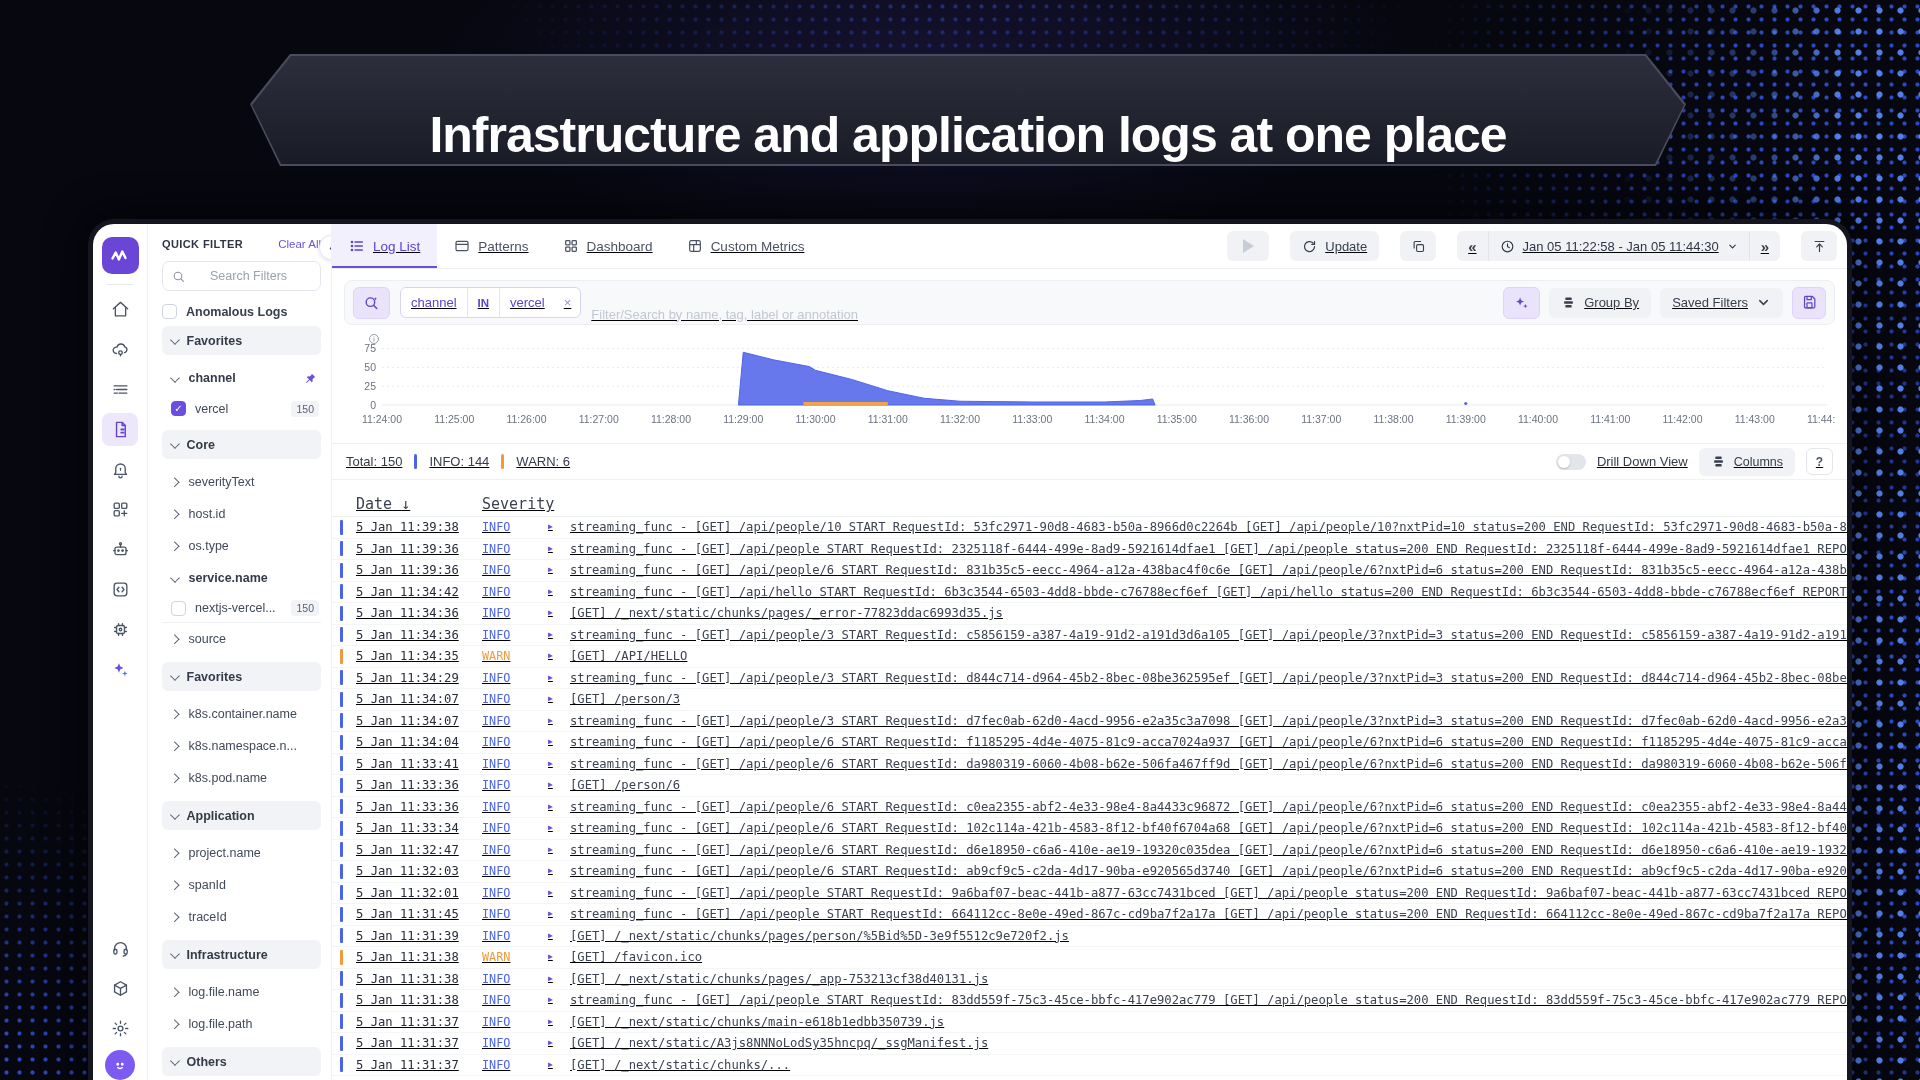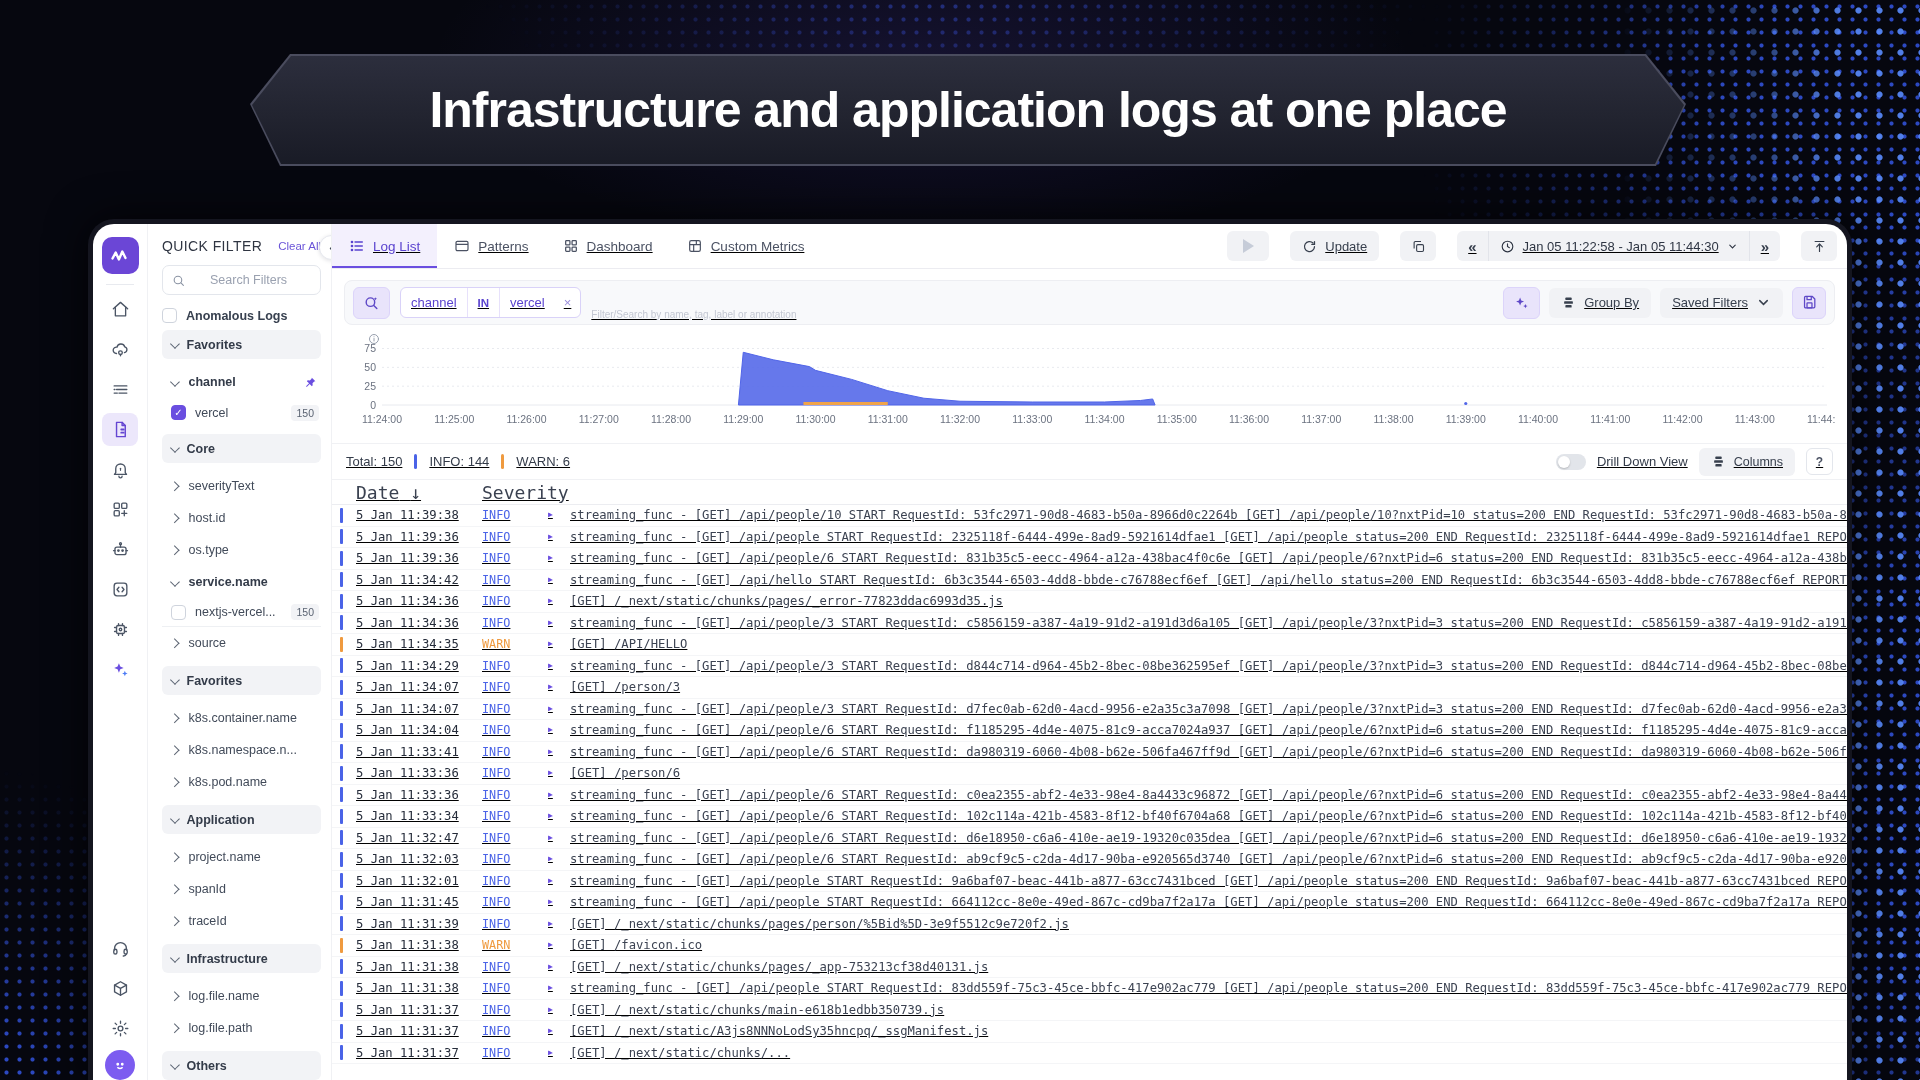--- a/index.html
+++ b/index.html
@@ -31,21 +31,21 @@
     background: radial-gradient(700px 260px at 48% 6%, rgba(90,70,200,.18), transparent 70%);
   }
 
   
   .banner { position:absolute; left:250px; top:54px; width:1436px; height:112px;
     clip-path:polygon(40px 0, calc(100% - 40px) 0, 100% 50px, calc(100% - 30px) 100%, 30px 100%, 0 50px);
     background:#4a4c5e; }
   .banner-inner { position:absolute; inset:2px;
     clip-path:polygon(39px 0, calc(100% - 39px) 0, 100% 49px, calc(100% - 29px) 100%, 29px 100%, 0 49px);
     background:linear-gradient(180deg,#2c2e3d 0%, #222430 55%, #191b26 100%);
-    display:flex; align-items:center; justify-content:center; }
+    display:flex; align-items:flex-end; justify-content:center; }
   .banner-title { color:#fff; font-size:50px; font-weight:700; letter-spacing:-1px; }
 
   
   .window { position:absolute; left:88px; top:219px; width:1764px; height:861px;
     background:#14151f; border-radius:26px 26px 0 0; padding:5px 5px 0 5px; box-shadow:0 0 40px rgba(0,0,0,.7); }
   .app { width:100%; height:100%; background:#fff; border-radius:21px 21px 0 0; display:flex; overflow:hidden; }
 
   
   .rail { width:55px; border-right:1px solid #f0f1f4; display:flex; flex-direction:column; align-items:center; padding-top:13px; flex:none; }
   .logo { width:37px; height:37px; border-radius:10px; background:#6b46d6; display:flex; align-items:center; justify-content:center; }
@@ -53,21 +53,21 @@
   .rail-icon { width:36px; height:33px; margin:3.5px 0; border-radius:8px; display:flex; align-items:center; justify-content:center; color:#4b5565; }
   .rail-icon svg { width:19px; height:19px; }
   .rail-icon.active { background:#ece7fb; color:#6445d2; }
   .rail-icon.accent { color:#6a4ee0; }
   .rail-spacer { flex:1; }
   .avatar { width:30px; height:30px; border-radius:50%; background:#7c5cf0; display:flex; align-items:center; justify-content:center; margin:2px 0 0; }
 
   
   .filters { width:184px; border-right:1px solid #f0f1f4; padding:14px 10px 0 14px; position:relative; flex:none; overflow:hidden; }
   .qf-head { display:flex; align-items:center; justify-content:space-between; }
-  .qf-title { font-size:14px; font-weight:400; letter-spacing:.4px; color:#2f3542; }
+  .qf-title { font-size:11px; font-weight:700; letter-spacing:.4px; color:#2f3542; }
   .qf-clear { font-size:11.5px; color:#6a54d8; cursor:pointer; }
   .collapse-btn { position:absolute; right:-13px; top:11px; width:25px; height:25px; border-radius:50%; background:#fff;
     border:1px solid #e6e8ee; box-shadow:0 1px 4px rgba(20,20,40,.12); display:flex; align-items:center; justify-content:center;
     color:#3c4454; font-size:13px; z-index:6; }
   .qf-search { margin-top:11px; height:30px; border:1px solid #e3e6ec; border-radius:7px; display:flex; align-items:center; gap:25px; padding:0 9px; }
   .qf-search svg { width:13px; height:13px; color:#8a93a3; flex:none; }
   .qf-search input { border:none; outline:none; width:100%; font-size:12.5px; color:#3c4454; font-family:"Liberation Sans",sans-serif; }
   .qf-search input::placeholder { color:#9aa1b0; }
   .qf-anom { display:flex; align-items:center; gap:9px; margin:13px 0 6px; font-size:12.5px; color:#37404f; font-weight:600; }
   .cb { width:15px; height:15px; border-radius:4px; border:1.5px solid #cfd4dd; background:#fff; flex:none; display:flex; align-items:center; justify-content:center; }
@@ -103,41 +103,41 @@
 
   
   .filter-row { margin:11px 12px 0; height:45px; background:#f8f9fb; border:1px solid #edeef2; border-radius:8px; display:flex; align-items:center; gap:10px; padding:0 8px; flex:none; }
   .purple-box { width:37px; height:32px; background:#e9e4fb; border:1px solid #dcd4fa; border-radius:6px; display:flex; align-items:center; justify-content:center; color:#5e48c7; flex:none; }
   .purple-box svg { width:17px; height:17px; }
   .chip { height:31px; background:#fff; border:1px solid #d9d2f8; border-radius:6px; display:flex; align-items:center; font-size:13px; color:#5a43cf; flex:none; }
   .chip .seg { padding:0 10px; display:flex; align-items:center; height:100%; }
   .chip .seg + .seg { border-left:1px solid #e7e1fb; }
   .chip .op { font-size:11.5px; font-weight:700; }
   .chip .x { color:#9a8ddc; font-size:13px; padding:0 9px; }
-  .filter-input { flex:1; border:none; outline:none; background:transparent; font-size:10px; color:#000000; min-width:60px; font-family:"Liberation Sans",sans-serif;margin-top:23px; }
+  .filter-input { flex:1; border:none; outline:none; background:transparent; font-size:13px; color:#000000; min-width:60px; font-family:"Liberation Sans",sans-serif;margin-top:23px; }
   .filter-input::placeholder { color:#c3c7d2; }
   .fr-right { margin-left:auto; display:flex; align-items:center; gap:9px; }
 
   
   .chart-wrap { margin:8px 12px 0; height:104px; position:relative; flex:none; }
   .chart-info { position:absolute; left:24px; top:-2px; color:#98a0ae; }
   .chart-info svg { width:12px; height:12px; }
 
   
   .stats-row { margin-top:6px; border-top:1px solid #f0f1f4; border-bottom:1px solid #f0f1f4; height:37px; display:flex; align-items:center; gap:12px; padding:0 14px; font-size:13px; color:#333b49; flex:none; }
   .sep-bar { width:3px; height:15px; border-radius:2px; }
   .sr-right { margin-left:auto; display:flex; align-items:center; gap:11px; }
   .toggle { width:30px; height:16px; border-radius:9px; background:#e2e5ea; position:relative; flex:none; }
   .toggle .knob { position:absolute; left:2px; top:2px; width:12px; height:12px; border-radius:50%; background:#fff; box-shadow:0 1px 2px rgba(0,0,0,.2); }
   .btn.small { height:28px; font-size:12.5px; }
   .help-btn { width:27px; height:27px; border:1px solid #e3e6ec; border-radius:6px; background:#fff; color:#4b5263; font-size:12px; display:flex; align-items:center; justify-content:center; font-weight:700; }
 
   
   .tbl-grid { display:grid; grid-template-columns:16px 126px 66px 22px 1fr; align-items:center; padding-left:8px; }
-  .table-head { height:25px; font-family:"DejaVu Sans Mono",monospace; font-size:18px; color:#3a4150; border-bottom:1px solid #ecedf1; flex:none; }
+  .table-head { height:25px; font-family:"DejaVu Sans Mono",monospace; font-size:15px; color:#3a4150; border-bottom:1px solid #ecedf1; flex:none;margin-top:12px; }
   .log-rows { flex:1; overflow:hidden; }
   .log-row { height:21.5px; border-bottom:1px solid #f4f5f7; font-family:"DejaVu Sans Mono",monospace; font-size:12.2px; }
   .sev-bar { width:3px; height:15px; border-radius:1px; }
   .log-date { color:#252c3a; white-space:nowrap; }
   .log-sev { font-size:11.8px; }
   .tri { color:#6a4ee0; font-size:8px; line-height:1; }
   .log-msg { color:#3c4352; white-space:nowrap; overflow:hidden; }
 </style>
 </head>
 <body>

